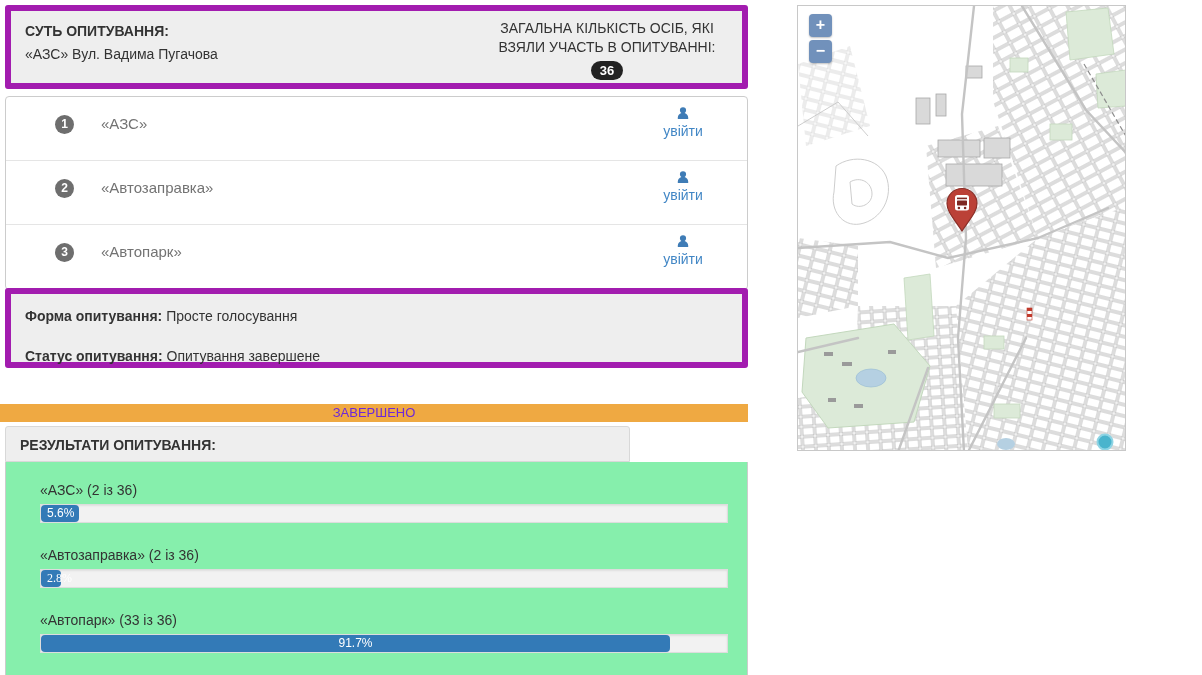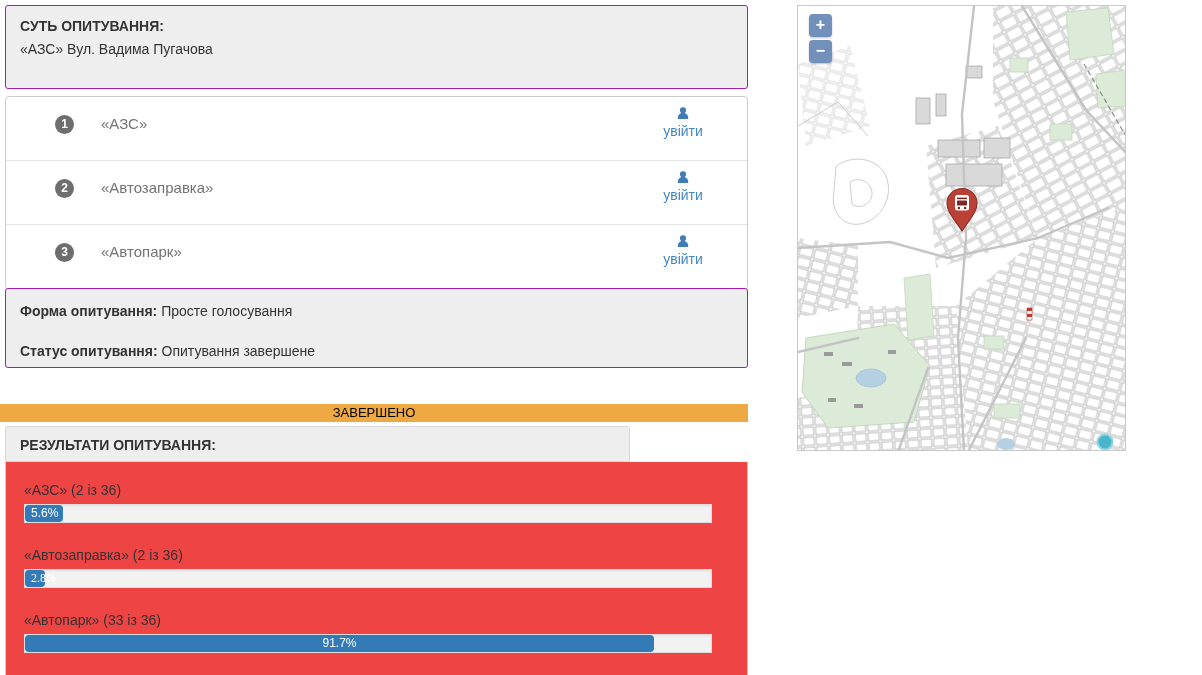--- a/index.html
+++ b/index.html
@@ -2,21 +2,21 @@
 <html><head>
 <meta charset="utf-8">
 <style>
   * { margin:0; padding:0; box-sizing:border-box; }
   html,body { width:1202px; height:675px; overflow:hidden; background:#fff;
               font-family:"Liberation Sans", sans-serif; color:#333; }
   .canvas { position:relative; width:1202px; height:675px; }
 
   
   .panel-gray { position:absolute; left:5px; width:743px; background:#eee;
-                border:1px solid #a21caf; border-radius:3px; }
+                border:6px solid #a21caf; border-radius:3px; }
   .top-panel { top:5px; height:84px; padding:10px 14px; }
   .essence-label { font-size:14px; font-weight:bold; line-height:20px; }
   .essence-value { font-size:14px; line-height:26px; }
   .participants { position:absolute; top:8px; right:14px; width:242px; text-align:center; }
   .participants-label { font-size:14px; line-height:19px; text-transform:uppercase; }
   .participants-badge { display:inline-block; margin-top:4px; background:#222; color:#fff;
                         font-size:13px; font-weight:bold; line-height:13px;
                         padding:3px 9px; border-radius:10px; }
 
   .options-panel { position:absolute; left:5px; top:96px; width:743px; height:194px;
@@ -31,29 +31,29 @@
   .enter-link { position:absolute; right:34px; top:9px; width:60px; text-align:center;
                 color:#4186c5; text-decoration:none; cursor:pointer; }
   .enter-link .person { display:block; margin:0 auto 2px auto; width:14px; height:14px; }
   .enter-link .enter-text { font-size:14px; line-height:18px; }
 
   .meta-panel { top:288px; height:80px; padding:12px 14px; }
   .meta-line { font-size:14px; line-height:20px; margin-bottom:20px; }
   .meta-line b { font-weight:bold; }
 
   .finished-banner { position:absolute; left:0; top:404px; width:748px; height:18px;
-                     background:#efa942; color:#000000; font-size:13px; line-height:18px;
+                     background:#efa942; color:#6d28d9; font-size:13px; line-height:18px;
                      text-align:center; }
 
   .results-header { position:absolute; left:5px; top:426px; width:625px; height:36px;
                     background:#eee; border:1px solid #d8d8d8; border-radius:3px 3px 0 0;
                     font-size:14px; font-weight:bold; line-height:36px; padding:0 14px; }
   .results-body { position:absolute; left:5px; top:462px; width:743px; height:213px;
-                  background:#ef4444; border-left:1px solid #ccc; border-right:1px solid #ccc;
-                  padding:18px 25px 0 18px; }
+                  background:#86efac; border-left:1px solid #ccc; border-right:1px solid #ccc;
+                  padding:18px 25px 0 34px; }
   .result-item { margin-bottom:22px; }
   .result-label { font-size:14px; line-height:20px; margin-bottom:4px; }
   .progress-track { width:688px; height:19px; background:#f2f2f2; border:1px solid #ddd;
                     border-radius:0; box-shadow:inset 0 1px 2px rgba(0,0,0,.08); }
   .bar-fill { height:17px; min-width:20px; background:#337ab7; border-radius:4px;
               color:#fff; font-size:12px; line-height:17px; white-space:nowrap;
               overflow:visible; padding-left:6px; }
   .bar-fill.center { text-align:center; padding-left:0; }
 
   
@@ -67,20 +67,24 @@
   .map-svg { position:absolute; left:0; top:0; }
 </style>
 </head>
 <body>
 
 <div class="canvas">
 
   <div class="panel-gray top-panel">
     <div class="essence-label">СУТЬ ОПИТУВАННЯ:</div>
     <div class="essence-value">«АЗС» Вул. Вадима Пугачова</div>
+    <div class="participants">
+      <div class="participants-label">ЗАГАЛЬНА КІЛЬКІСТЬ ОСІБ, ЯКІ ВЗЯЛИ УЧАСТЬ В ОПИТУВАННІ:</div>
+      <span class="participants-badge">36</span>
+    </div>
   </div>
 
   <div class="options-panel">
 
     <div class="option-row">
       <span class="option-num">1</span>
       <a class="option-label">«АЗС»</a>
       <a class="enter-link">
         <span class="person">
           <svg width="14" height="14" viewBox="0 0 14 14">

